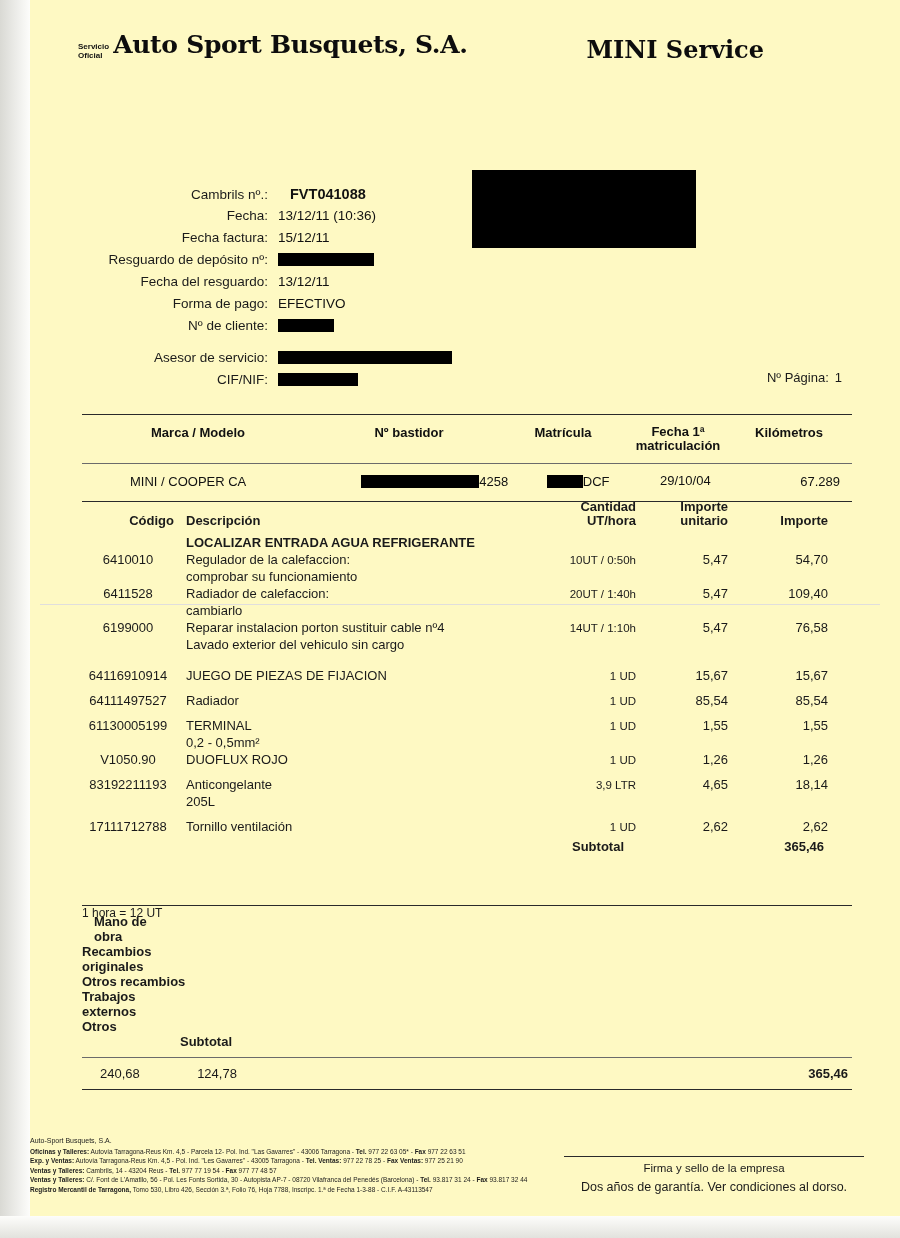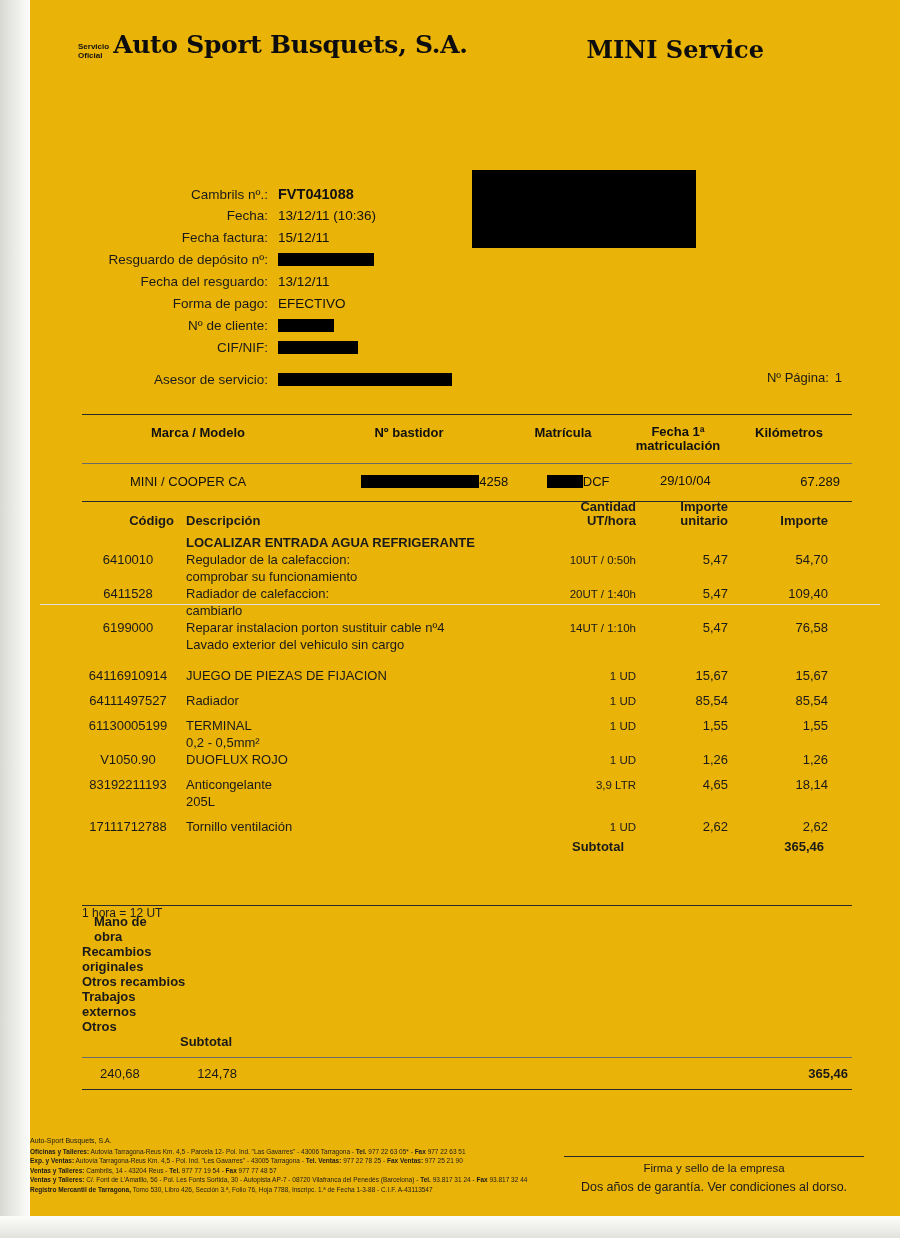--- a/index.html
+++ b/index.html
@@ -11,21 +11,21 @@
     width: 900px;
     height: 1238px;
     position: relative;
     font-family: "Liberation Sans", sans-serif;
     color: #1a1a1a;
     overflow: hidden;
   }
   .page {
     position: absolute;
     inset: 0;
-    background: #eab308;
+    background: #fef9c3;
   }
   
   .scan-shade-left {
     position: absolute;
     left: 0; top: 0; bottom: 0; width: 30px;
     background: linear-gradient(to right, #d9d9d4, #fdfdfb);
     pointer-events: none;
   }
   .scan-shade-bottom {
     position: absolute;
@@ -94,21 +94,21 @@
     width: 186px;
     text-align: right;
     padding-right: 10px;
     color: #1b1b1b;
     font-size: 13.5px;
   }
   .meta-value {
     font-size: 13.5px;
     color: #111;
   }
-  .meta-value.bold { font-weight: bold; font-size: 14.5px; }
+  .meta-value.bold { font-weight: bold; font-size: 14.5px; margin-left: 12px; }
   .redact {
     display: inline-block;
     background: #000;
     height: 13px;
     vertical-align: middle;
     position: relative;
     top: -1px;
   }
   .meta-row.spaced { margin-top: 14px; }
 
@@ -301,27 +301,27 @@
       <div class="meta-value">13/12/11</div>
     </div>
     <div class="meta-row">
       <div class="meta-label">Forma de pago:</div>
       <div class="meta-value">EFECTIVO</div>
     </div>
     <div class="meta-row">
       <div class="meta-label">Nº de cliente:</div>
       <div class="meta-value"><span class="redact" style="width:56px"></span></div>
     </div>
-    <div class="meta-row">
-      <div class="meta-label">CIF/NIF:</div>
-      <div class="meta-value"><span class="redact" style="width:80px"></span></div>
-    </div>
     <div class="meta-row spaced">
       <div class="meta-label">Asesor de servicio:</div>
       <div class="meta-value"><span class="redact" style="width:174px"></span></div>
+    </div>
+    <div class="meta-row">
+      <div class="meta-label">CIF/NIF:</div>
+      <div class="meta-value"><span class="redact" style="width:80px"></span></div>
     </div>
   </div>
 
   <div class="page-num">
     <span class="pn-label">Nº Página:</span><span>1</span>
   </div>
 
   <div class="vehicle">
     <div class="rule"></div>
     <div class="veh-head">

